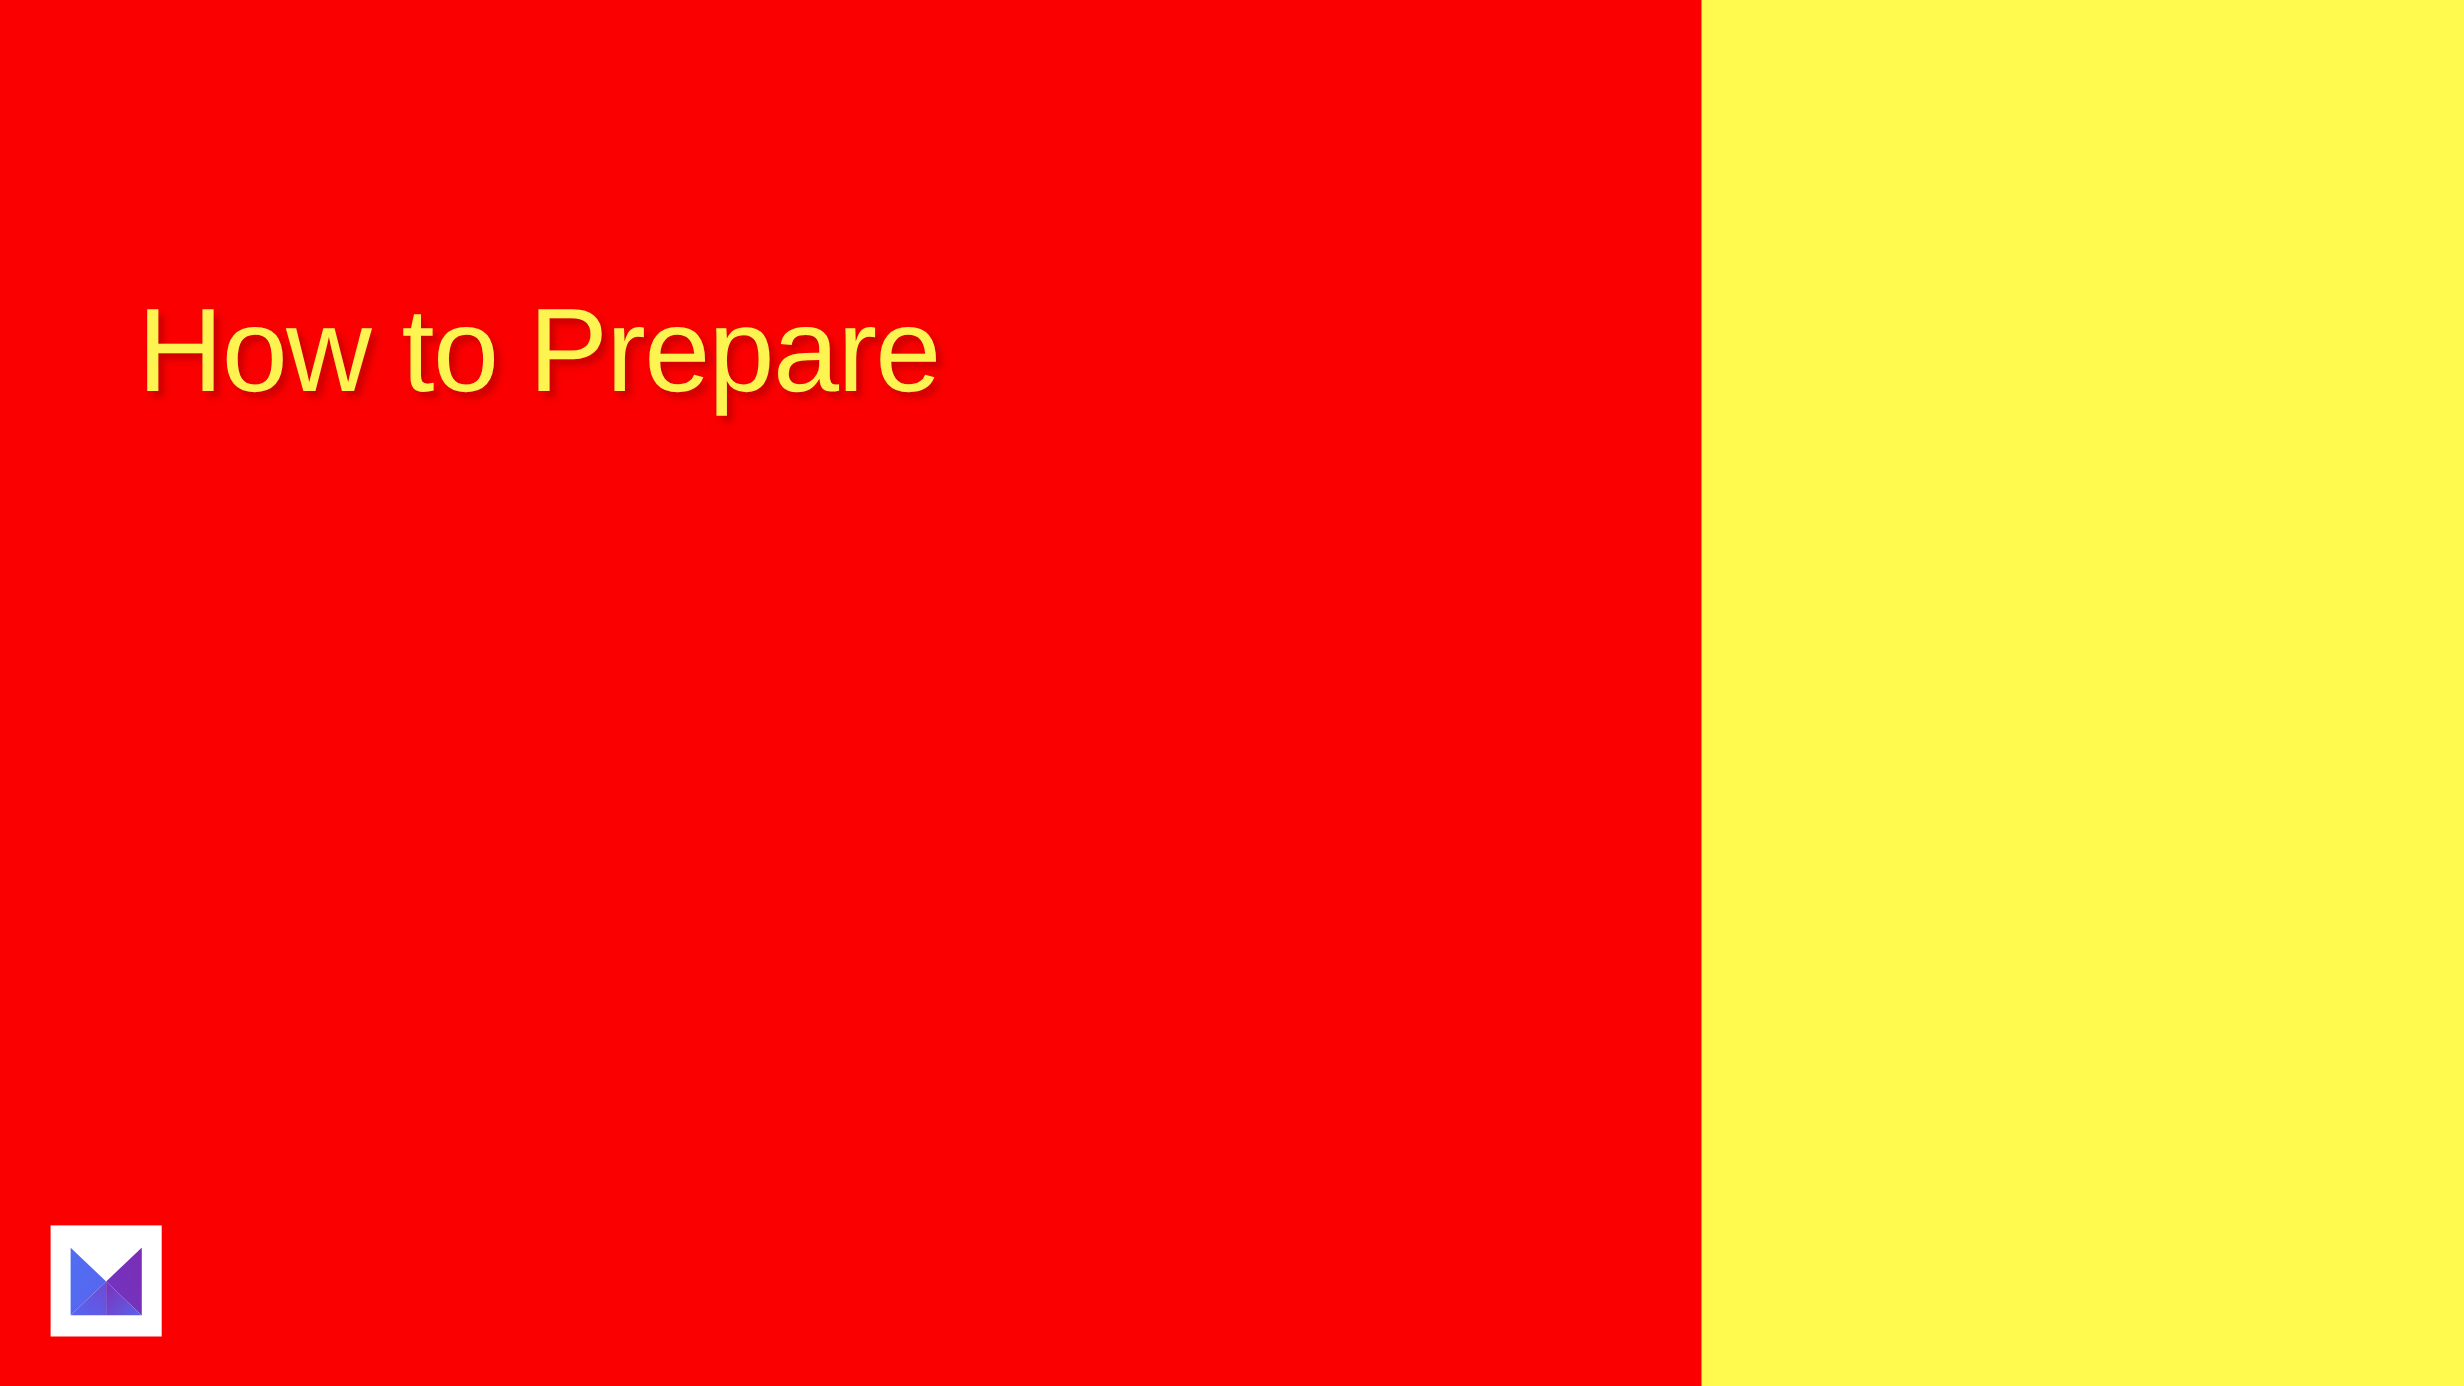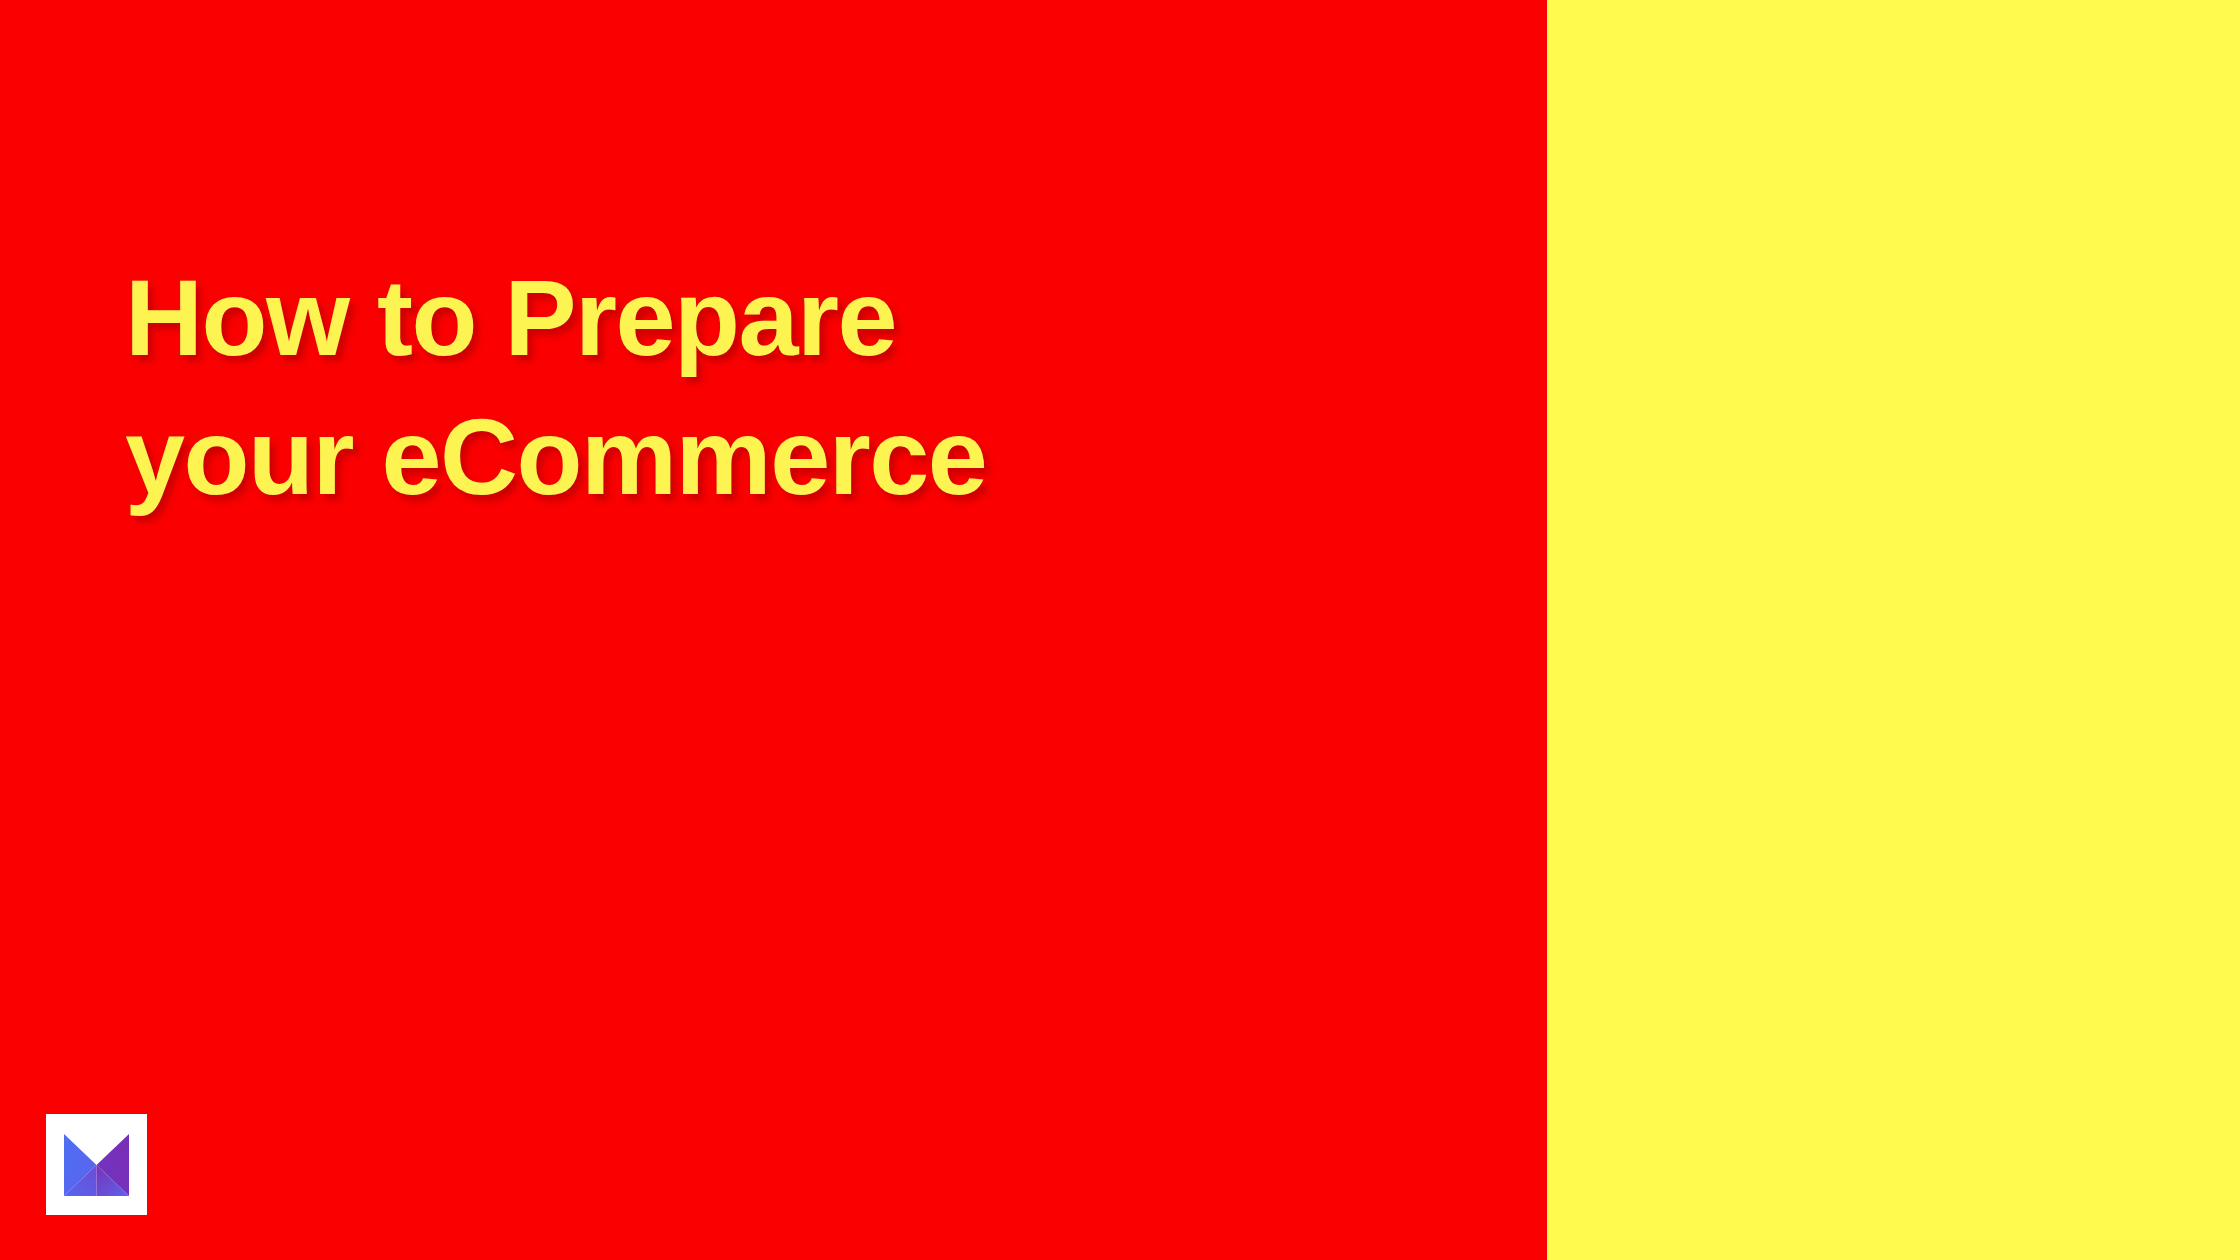--- a/index.html
+++ b/index.html
@@ -45,21 +45,21 @@
     left: 125px;
     top: 248px;
     width: 1320px;
   }
 
   .title-line {
     display: block;
     color: #fdf351;
     font-family: "Liberation Sans", sans-serif;
     font-size: 108px;
-    font-weight: 700;
+    font-weight: 400;
     line-height: 139px;
     letter-spacing: -1.5px;
     white-space: nowrap;
     text-shadow: 5px 6px 6px rgba(140, 0, 0, 0.42);
   }
 
   
   .logo-plate {
     position: absolute;
     left: 46px;
@@ -85,21 +85,20 @@
 </head>
 <body>
 
 <div class="slide">
 
   <div class="panel-left"></div>
   <div class="panel-right"></div>
 
   <div class="title-block">
     <span class="title-line">How to Prepare</span>
-    <span class="title-line">your eCommerce</span>
   </div>
 
   <div class="logo-plate">
     <div class="logo-mark">
       <svg viewBox="0 0 65 62" xmlns="http://www.w3.org/2000/svg" aria-hidden="true">
         <defs>
           <linearGradient id="gradLeft" x1="0" y1="0" x2="1" y2="1">
             <stop offset="0%" stop-color="#4E6FF2"></stop>
             <stop offset="100%" stop-color="#5B63EE"></stop>
           </linearGradient>

